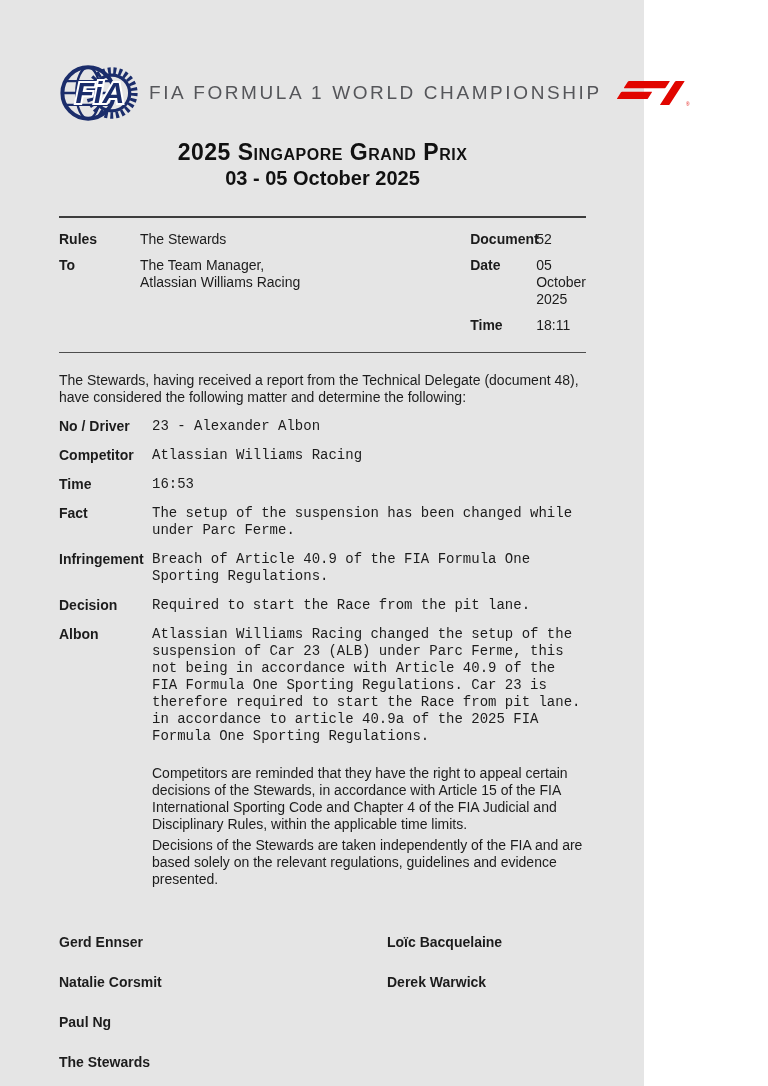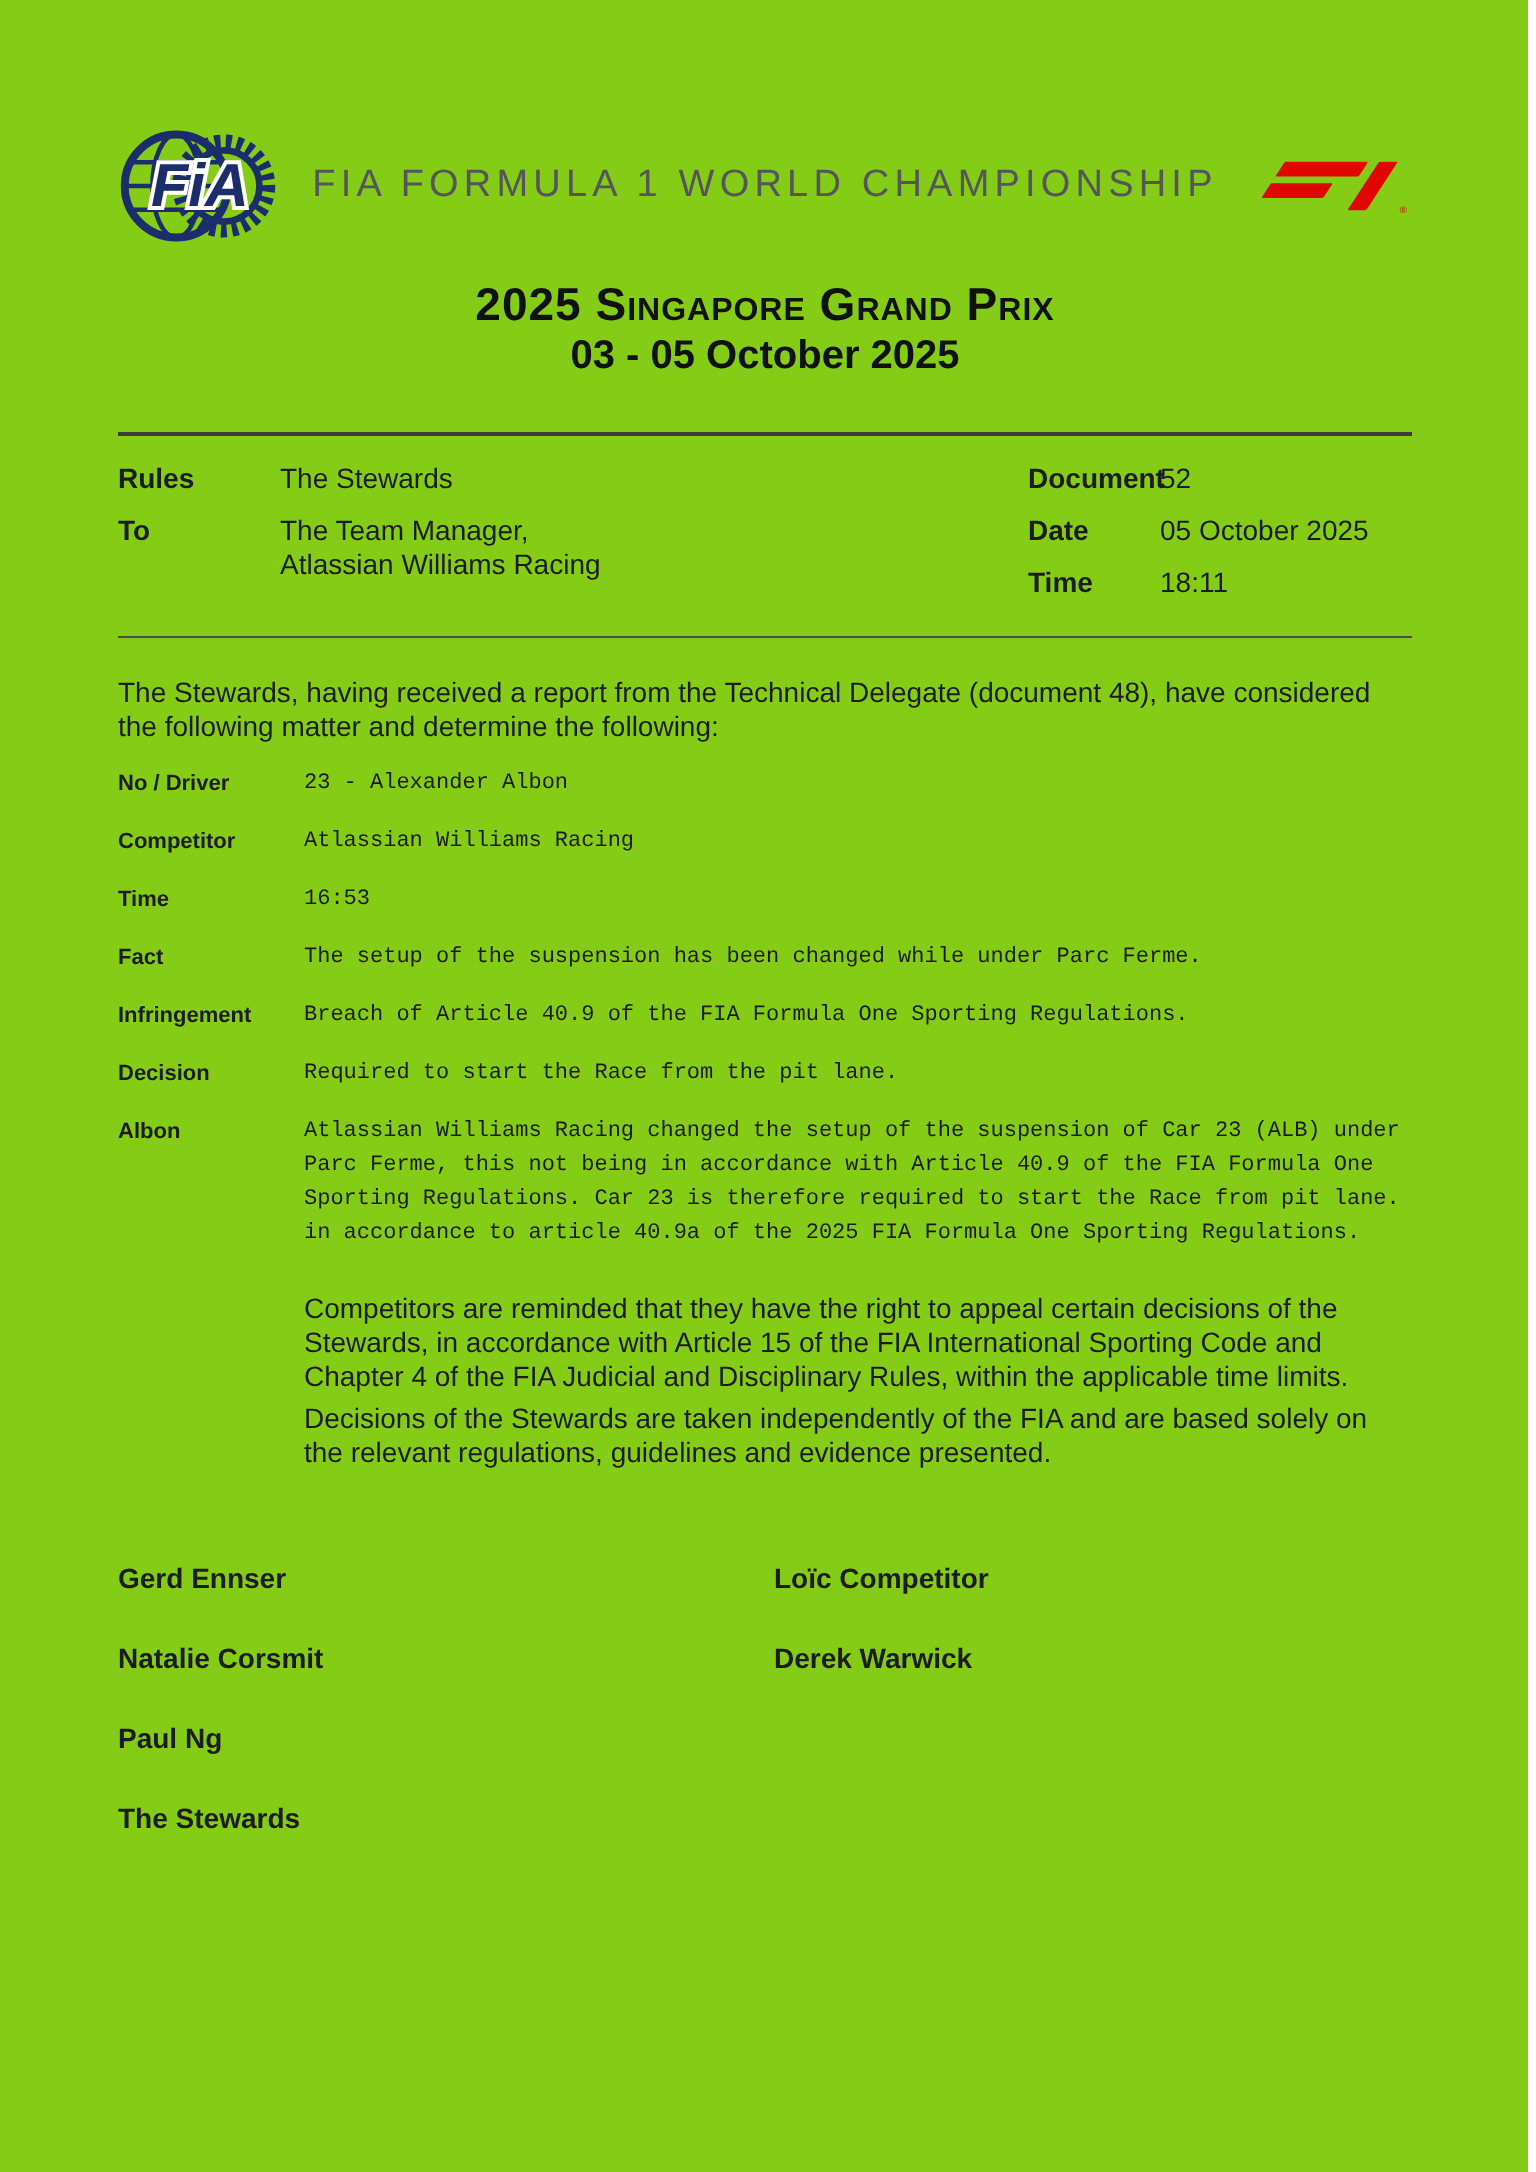--- a/index.html
+++ b/index.html
@@ -3,21 +3,21 @@
 <meta charset="utf-8">
 <style>
   * { margin: 0; padding: 0; box-sizing: border-box; }
   html, body { background: #ffffff; }
   body {
     width: 768px; height: 1086px;
     font-family: "Liberation Sans", sans-serif;
     color: #1c1c1c;
     overflow: hidden;
   }
-  .page { width: 764px; height: 1086px; padding: 0 58px 0 59px; background: #84cc16; }
+  .page { width: 644px; height: 1086px; padding: 0 58px 0 59px; background: #e5e5e5; }
 
   
   .header-row {
     padding-top: 60px;
     display: flex; align-items: center;
   }
   .fia-logo { width: 82px; height: 66px; flex-shrink: 0; }
   .champ-title {
     flex: 1; text-align: center;
     font-size: 19px; letter-spacing: 2.6px;
@@ -47,21 +47,21 @@
   .meta-row { display: flex; margin-bottom: 9px; }
   .meta-row:last-child { margin-bottom: 0; }
   .meta-label { font-weight: bold; }
   .meta-left .meta-label { width: 81px; flex-shrink: 0; }
   .meta-right .meta-label { width: 80px; flex-shrink: 0; padding-left: 14px; }
   .meta-value { white-space: pre-line; }
 
   
   .intro { margin-top: 19px; font-size: 14px; line-height: 17px; }
   .fields { margin-top: 12px; }
-  .field-row { display: flex; margin-top: 12px; font-size: 11px; line-height: 17px; }
+  .field-row { display: flex; margin-top: 12px; font-size: 14px; line-height: 17px; }
   .field-label { width: 93px; flex-shrink: 0; font-weight: bold; }
   .field-value { flex: 1; font-family: Liberation Mono, monospace; }
 
   .notices { margin-left: 93px; font-size: 14px; line-height: 17px; }
   .notice-appeal { margin-top: 20px; }
   .notice-independence { margin-top: 4px; }
 
   
   .signatures { margin-top: 46px; font-size: 14px; line-height: 17px; font-weight: bold; }
   .sig-row { display: flex; margin-bottom: 23px; }
@@ -164,21 +164,21 @@
   </div>
 
   <div class="notices">
     <p class="notice-appeal">Competitors are reminded that they have the right to appeal certain decisions of the Stewards, in accordance with Article 15 of the FIA International Sporting Code and Chapter 4 of the FIA Judicial and Disciplinary Rules, within the applicable time limits.</p>
     <p class="notice-independence">Decisions of the Stewards are taken independently of the FIA and are based solely on the relevant regulations, guidelines and evidence presented.</p>
   </div>
 
   <div class="signatures">
     <div class="sig-row">
       <div class="sig-left">Gerd Ennser</div>
-      <div class="sig-right">Loïc Competitor</div>
+      <div class="sig-right">Loïc Bacquelaine</div>
     </div>
     <div class="sig-row">
       <div class="sig-left">Natalie Corsmit</div>
       <div class="sig-right">Derek Warwick</div>
     </div>
     <div class="sig-row">
       <div class="sig-left">Paul Ng</div>
     </div>
     <div class="sig-closing">The Stewards</div>
   </div>

